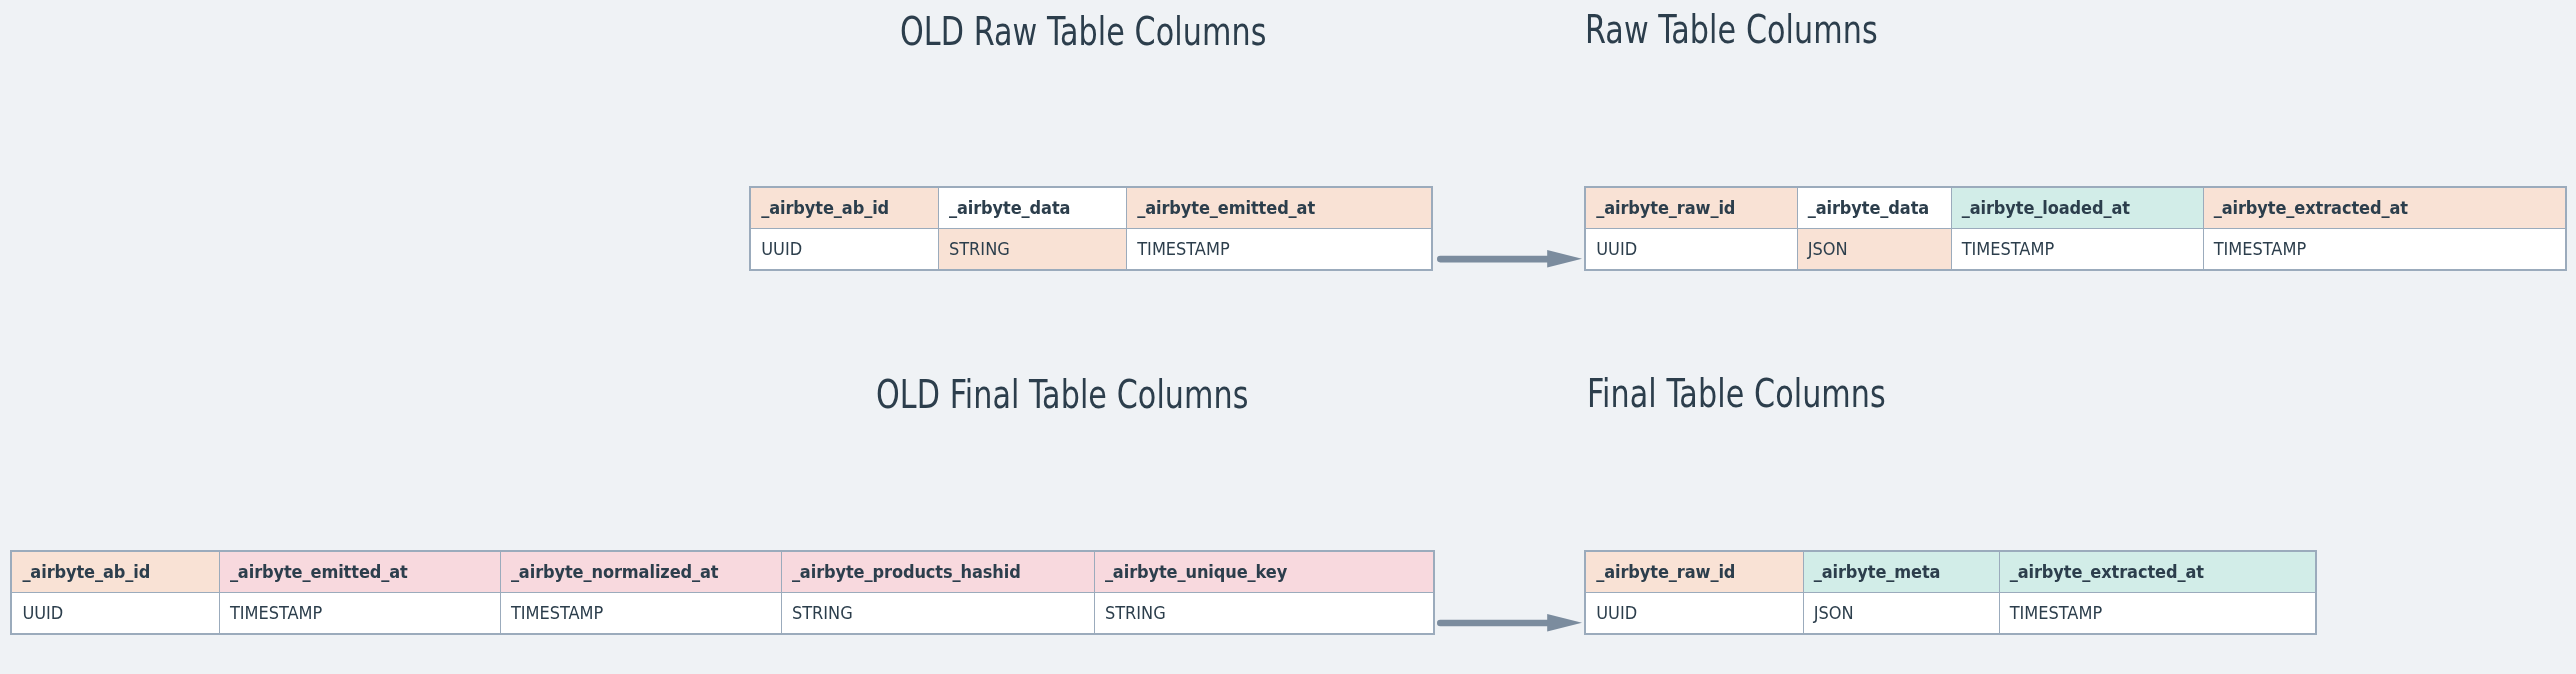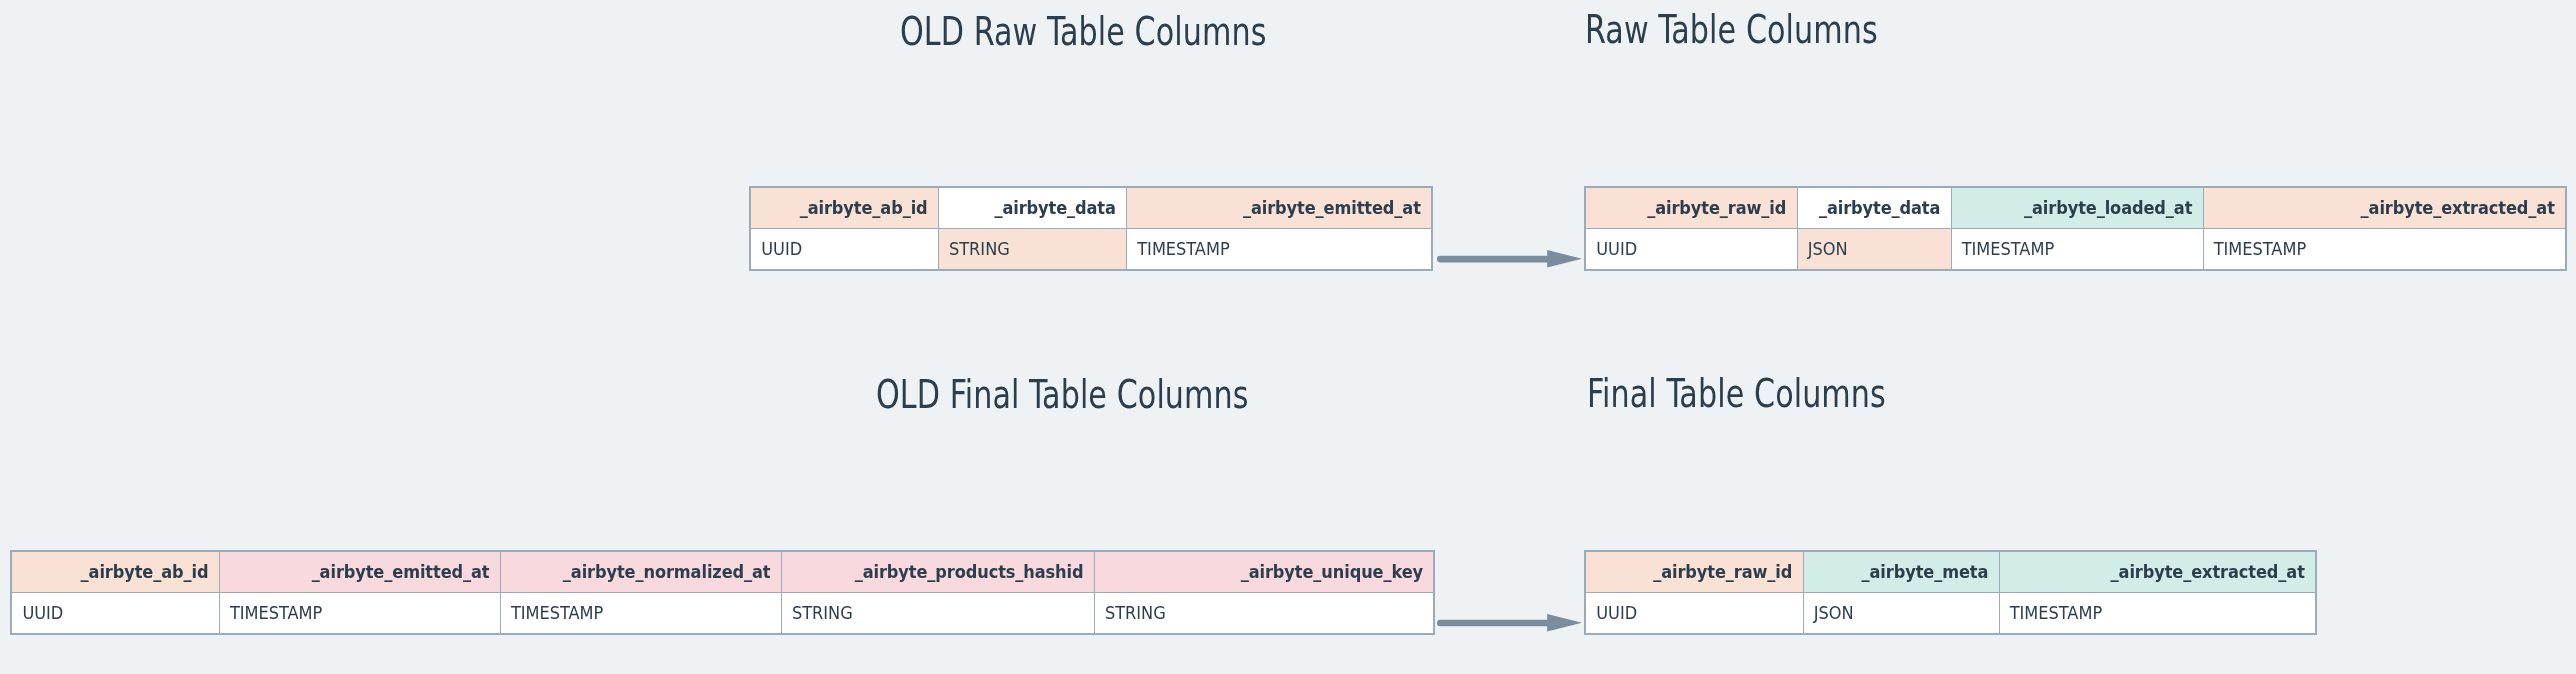--- a/index.html
+++ b/index.html
@@ -44,21 +44,21 @@
   .tbl {
     position: absolute;
     border-collapse: collapse;
     table-layout: fixed;
     border: 2.9px solid #9babbc;
     background: #ffffff;
   }
   .tbl td {
     border: 1.5px solid #9babbc;
     height: 42px;
-    text-align: right;
+    text-align: left;
     vertical-align: middle;
     color: #2c3e4c;
     white-space: nowrap;
     padding: 0 10.2px;
   }
   .tbl tr.hdr td {
     font-weight: 700;
     font-size: 18px;
     font-family: "DejaVu Sans Condensed", "Liberation Sans Narrow", "Liberation Sans", sans-serif;
     height: 41px;

